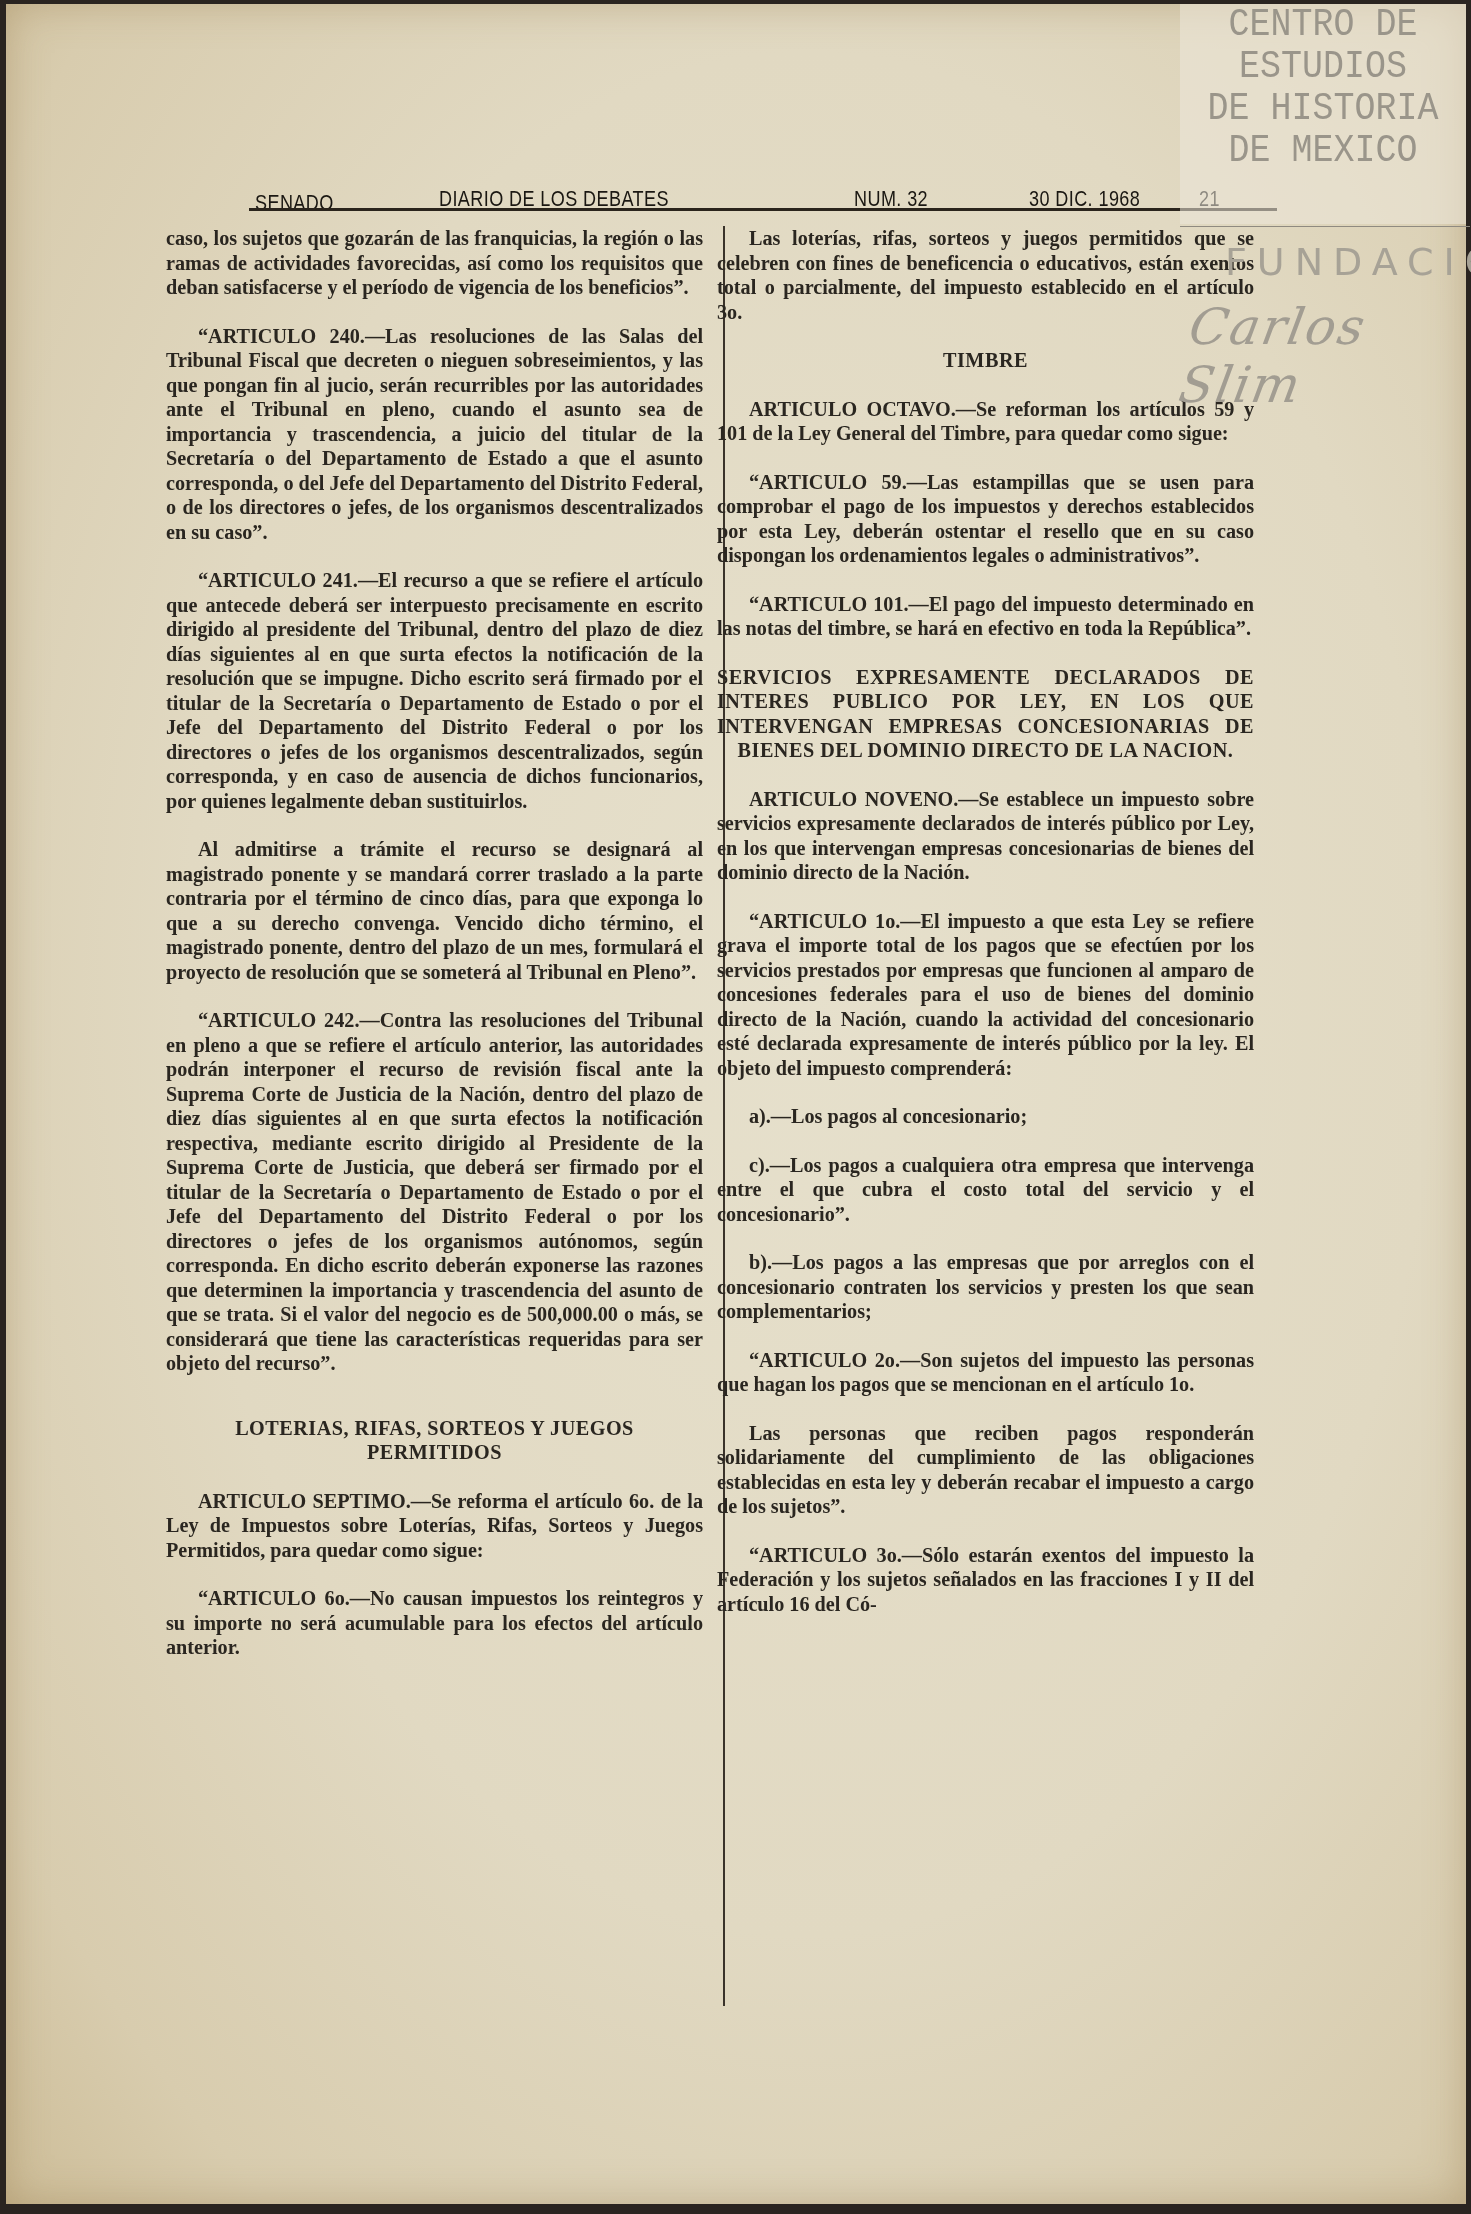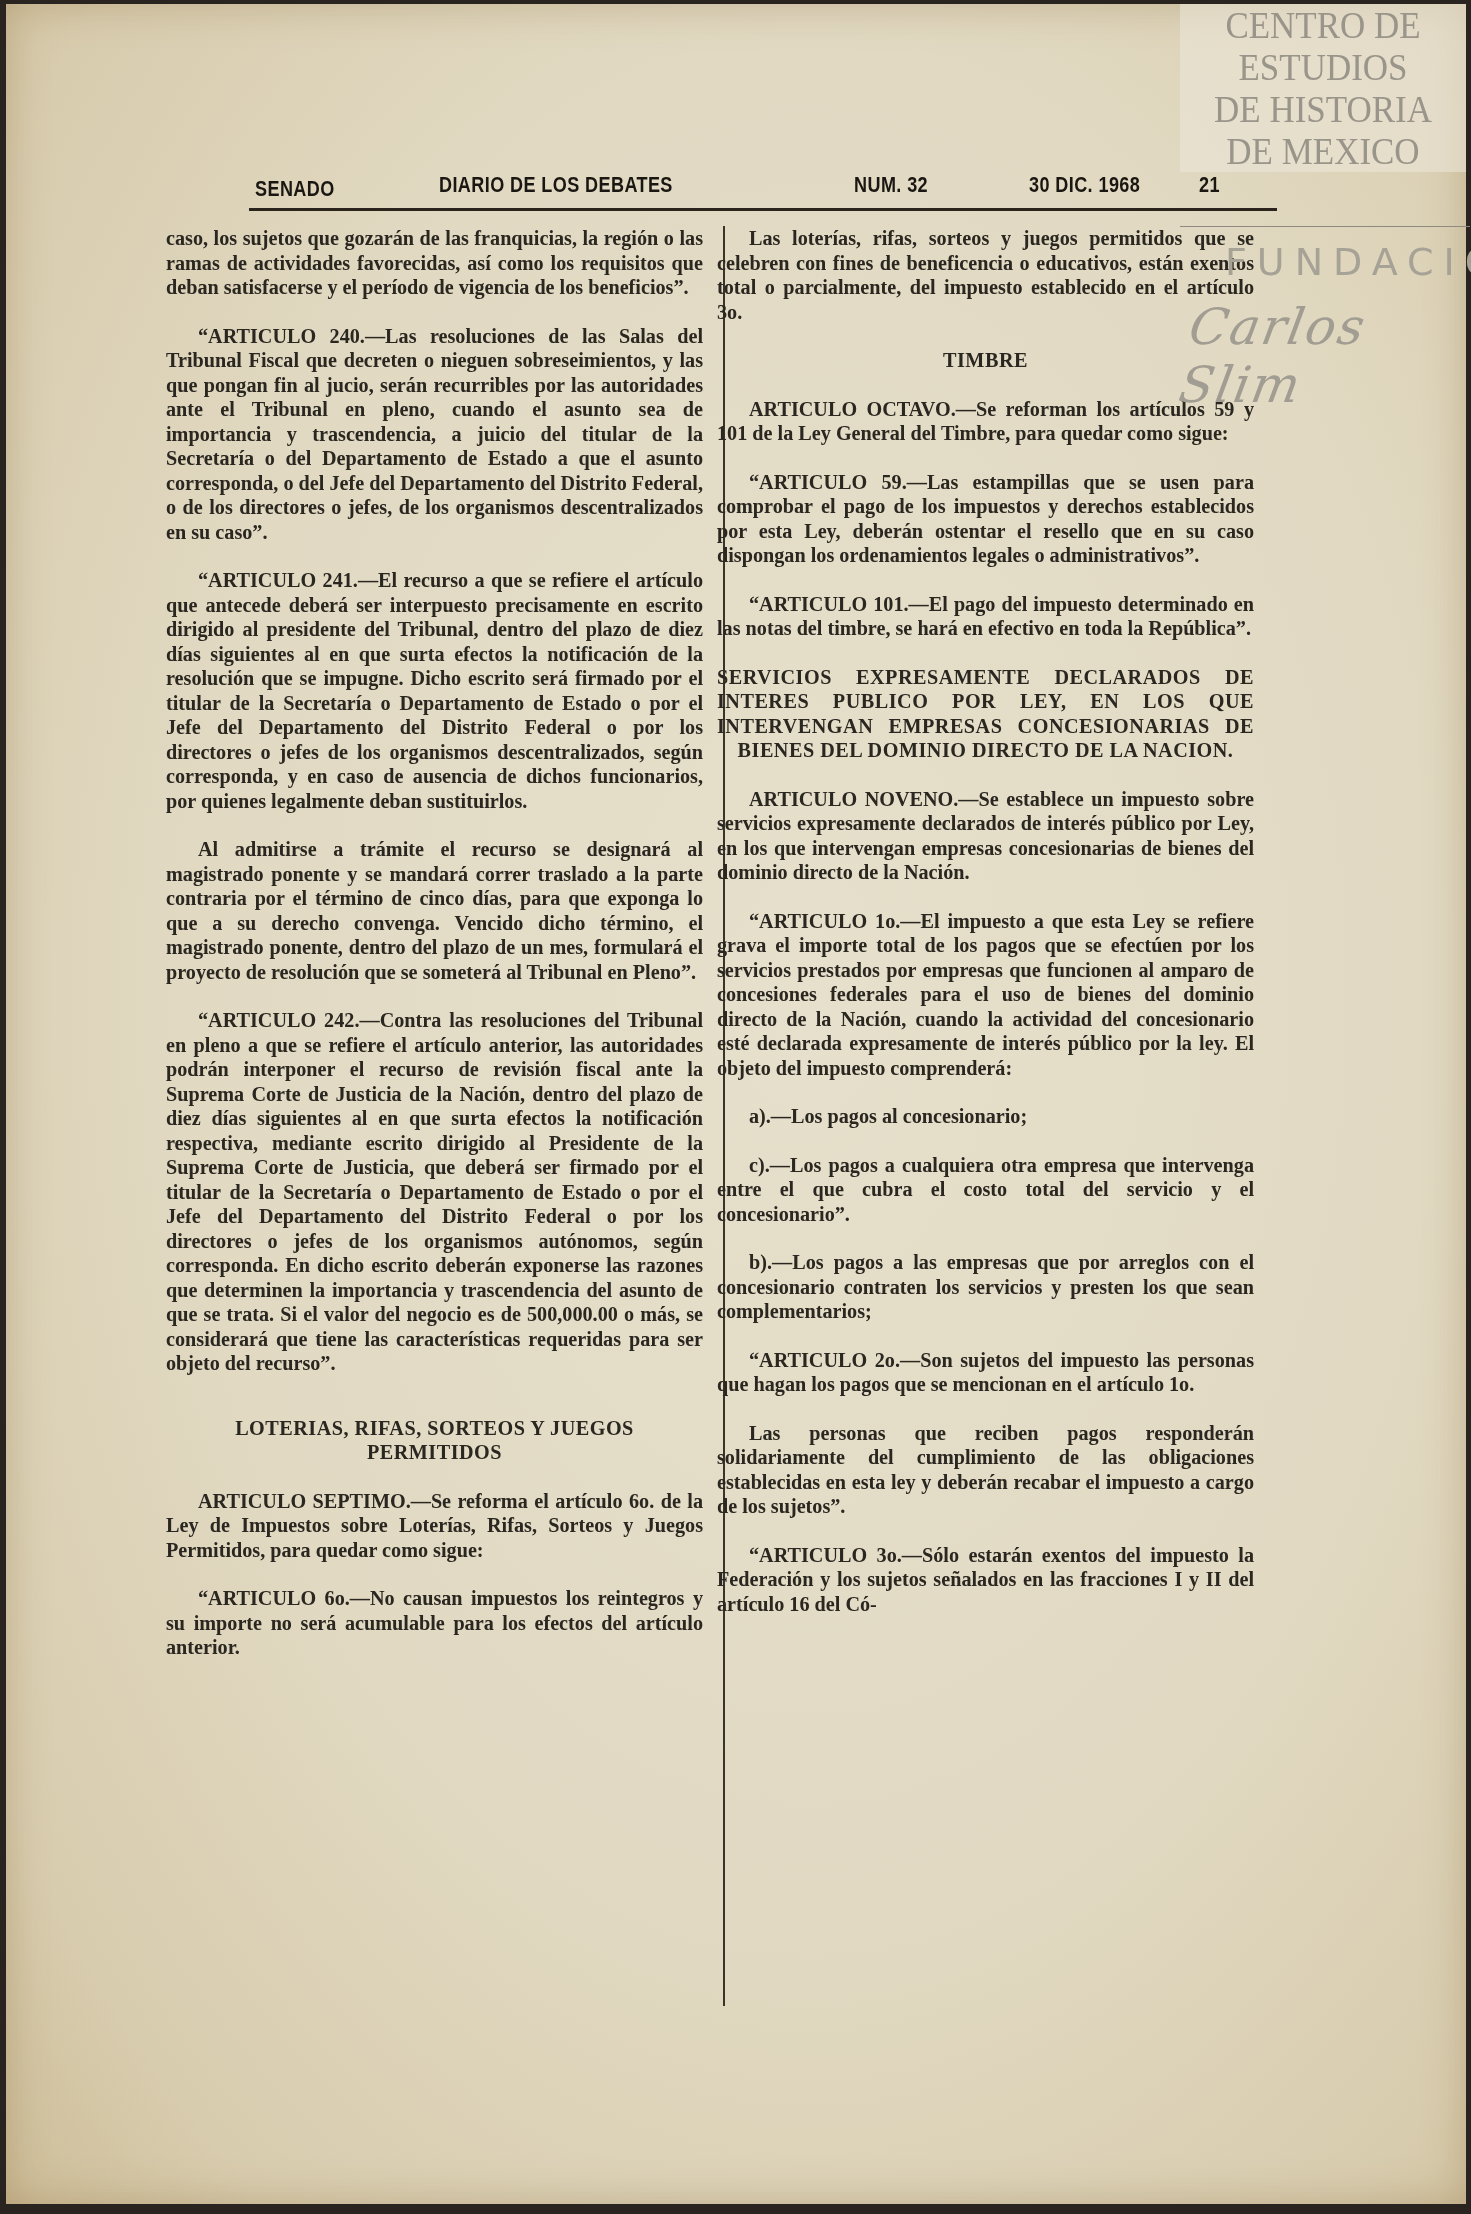--- a/index.html
+++ b/index.html
@@ -7,22 +7,22 @@
       width: 1471px; height: 2214px; overflow: hidden;
       background: #2a2420;
       font-family: "Liberation Serif", "DejaVu Serif", serif;
     }
     .page {
       position: absolute; left: 6px; top: 4px; width: 1460px; height: 2200px;
       background: radial-gradient(ellipse at 55% 45%, #e6e0cc 0%, #e1d9c2 55%, #d8ccae 85%, #cdbd98 100%);
       box-shadow: inset 0 0 40px rgba(140,110,60,0.35);
     }
     .header {
-      position: absolute; left: 243px; top: 162px; width: 1028px; height: 38px;
-      color: #1a1712; font-weight: bold;
+      position: absolute; left: 243px; top: 176px; width: 1028px; height: 38px;
+      color: #1a1712; font-weight: normal;
       font-family: "Liberation Sans Narrow", "Liberation Sans", sans-serif;
     }
     .header span { position: absolute; top: 6px; font-size: 22px; letter-spacing: 0.5px; transform: scaleX(0.82); transform-origin: left; white-space: nowrap; }
     .h-senado { left: 6px; top: 10px !important; }
     .h-diario { left: 190px; }
     .h-num { left: 605px; }
     .h-date { left: 780px; }
     .h-page { left: 950px; }
     .header-rule {
       position: absolute; left: 243px; top: 204px; width: 1028px; height: 3px;
@@ -40,23 +40,23 @@
       background: #3a332a;
     }
     .col p { margin: 0 0 24px 0; text-indent: 32px; font-weight: bold; }
     .col p.noindent { text-indent: 0; }
     .col .heading {
       text-align: center; text-indent: 0; margin: 0 0 24px 0;
       letter-spacing: 0.5px;
     }
     .col .heading-left { text-align: justify; text-align-last: center; }
     .watermark {
-      position: absolute; left: 1180px; top: 4px; width: 286px; height: 168px;
+      position: absolute; left: 1180px; top: 4px; width: 286px; height: 220px;
       background: rgba(236,232,218,0.55);
-      color: #9a958a; font-family: Liberation Serif, serif;
+      color: #9a958a; font-family: Liberation Mono, monospace;
       text-align: center; font-size: 38px; line-height: 42px;
     }
     .watermark div { transform: scaleX(0.92); white-space: nowrap; }
     .wm-fundacion {
       position: absolute; left: 1225px; top: 240px; color: #a7a296;
       font-family: "DejaVu Sans", sans-serif; font-size: 38px; letter-spacing: 10px;
     }
     .wm-rule {
       position: absolute; left: 1180px; top: 226px; width: 290px; height: 1px; background: #8f8a80;
     }

